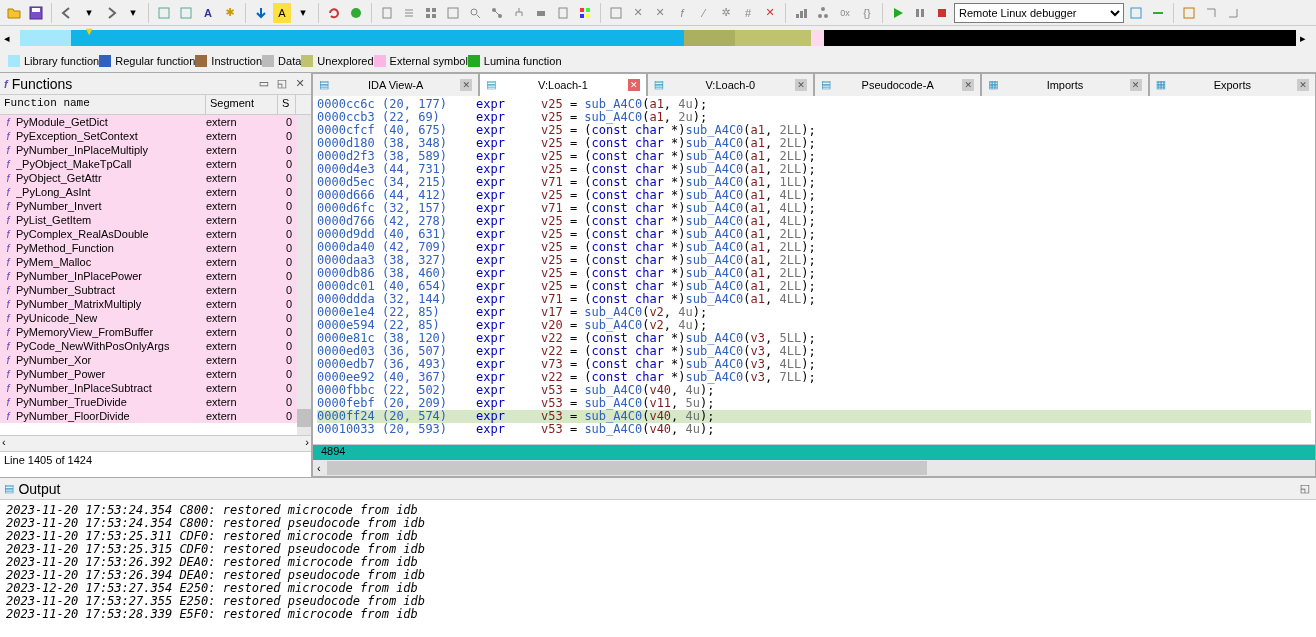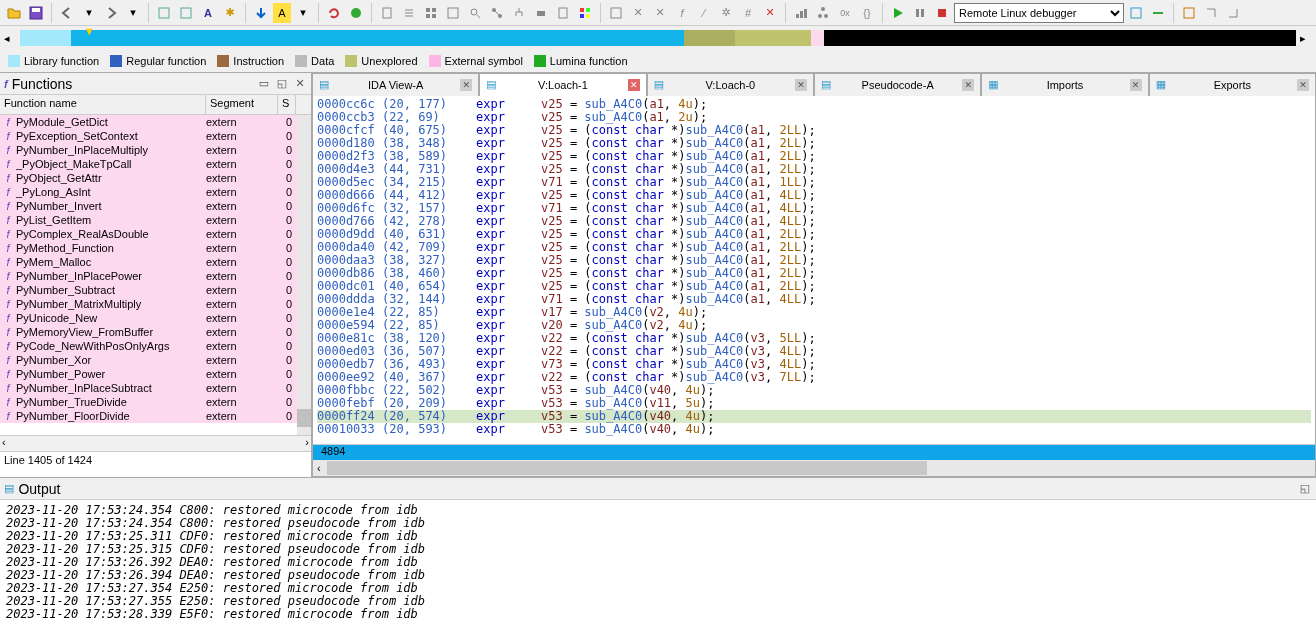--- a/index.html
+++ b/index.html
@@ -11,35 +11,35 @@
 .tb-sep { width: 1px; height: 20px; background: #ccc; margin: 0 3px; }
 .tb-combo { height: 20px; width: 170px; font-size: 11px; border: 1px solid #7a7a7a; background: #fff; }
 
 
 .navbar { height: 24px; background: #f0f0f0; display: flex; align-items: center; padding: 0 4px; }
 .navbar-track { flex: 1; height: 16px; background: #12b3e8; margin: 0 4px; position: relative; }
 .nav-arrow { width: 12px; height: 12px; cursor: pointer; }
 .nav-seg { position:absolute; top:0; height:100%; }
 
 
-.legend { height: 22px; background: #f0f0f0; display: flex; align-items: center; padding: 0 8px; gap: 11px; font-size: 11px; font-family: Verdana, sans-serif; }
+.legend { height: 22px; background: #f0f0f0; display: flex; align-items: center; padding: 0 8px; gap: 0; font-size: 11px; font-family: Verdana, sans-serif; }
 .legend-item { display: flex; align-items: center; gap: 4px; }
 .legend-sw { width: 12px; height: 12px; }
 
 
 .main { flex: 1; display: flex; min-height: 0; }
 
 
 .funcs { width: 312px; background: #fff; border-right: 1px solid #aaa; display: flex; flex-direction: column; border-top:1px solid #aaa;}
 .panel-header { height: 22px; background: #f0f0f0; border-bottom: 1px solid #ccc; display: flex; align-items: center; padding: 0 4px; gap: 4px; }
 .panel-title { flex: 1; font-size: 14px; }
 .panel-btn { width: 14px; height: 14px; cursor: pointer; display:flex;align-items:center;justify-content:center;color:#555;}
 .funcs-head { display: flex; background: #f0f0f0; border-bottom: 1px solid #ccc; height: 20px; }
 .fh-col { border-right: 1px solid #ccc; padding: 2px 4px; font-size: 11px; cursor:pointer;}
-.fh-name { width: 206px; }
+.fh-name { width: 206px; font-family: Liberation Mono, monospace; }
 .fh-seg { width: 72px; }
 .fh-s { width: 18px; }
 .funcs-body { flex: 1; overflow: hidden; position: relative; }
 .func-row { display: flex; height: 14px; align-items: center; font-family: Verdana, sans-serif; font-size: 11px; }
 .func-row.pink { background: #fdd9f0; }
 .fr-icon { width: 16px; text-align: center; color: #888; }
 .fr-name { width: 190px; white-space: nowrap; overflow: hidden; }
 .fr-seg { width: 72px; }
 .fr-s { width: 18px; text-align:right; padding-right:4px;}
 .funcs-sb { width: 14px; background: #e8e8e8; position: absolute; right: 0; top: 0; bottom: 0; }
@@ -60,22 +60,22 @@
 .tab-label{ white-space:nowrap;}
 .content { flex: 1; background: #fff; overflow: hidden; position: relative; border:1px solid #aaa; border-top:none;}
 .code { font-family: Consolas, monospace; font-size: 12px; line-height: 13px; padding: 2px 4px; }
 .code-row { white-space: pre; }
 .code-row.hl { background: #d7e8c8; }
 .addr { color: #3060c0; }
 .coords { color: #3060c0; }
 .kw { color: #0000c0; }
 .var { color: #7f1d1d; }
 .fn { color: #3060c0; }
-.num { color: #a16207; }
-.content-status { position:absolute; bottom:16px; left:0; right:0; height:16px; padding:0 8px; font-size:11px; border-top:1px solid #ccc; background:#0ea5e9;}
+.num { color: #737373; }
+.content-status { position:absolute; bottom:16px; left:0; right:0; height:16px; padding:0 8px; font-size:11px; border-top:1px solid #ccc; background:#14b8a6;}
 .content-hscroll { position:absolute; bottom:0; left:0; right:0; height:16px; background:#e8e8e8; display:flex;align-items:center;}
 .content-hscroll .htrack{height:14px;background:#c8c8c8;width:600px;margin-left:14px;}
 .content-hscroll::before{content:'‹';position:absolute;left:4px;}
 
 
 .output { height: 160px; border-top: 1px solid #aaa; display: flex; flex-direction: column; background:#fff;}
 .output-body { flex: 1; padding: 4px 6px; font-family: Consolas, monospace; font-size: 12px; line-height: 13px; overflow: hidden; font-style: italic; }
 .output-line { white-space: pre; }
 
 svg { display:block; }
@@ -552,17 +552,17 @@
     <span class="panel-title">Output</span>
     <span class="panel-btn">◱</span>
   </div>
   <div class="output-body" id="output-body">
       <div class="output-line">2023-11-20 17:53:24.354 C800: restored microcode from idb</div>
       <div class="output-line">2023-11-20 17:53:24.354 C800: restored pseudocode from idb</div>
       <div class="output-line">2023-11-20 17:53:25.311 CDF0: restored microcode from idb</div>
       <div class="output-line">2023-11-20 17:53:25.315 CDF0: restored pseudocode from idb</div>
       <div class="output-line">2023-11-20 17:53:26.392 DEA0: restored microcode from idb</div>
       <div class="output-line">2023-11-20 17:53:26.394 DEA0: restored pseudocode from idb</div>
-      <div class="output-line">2023-11-20 17:53:27.354 E250: restored microcode from idb</div>
+      <div class="output-line">2023-12-20 17:53:27.354 E250: restored microcode from idb</div>
       <div class="output-line">2023-11-20 17:53:27.355 E250: restored pseudocode from idb</div>
       <div class="output-line">2023-11-20 17:53:28.339 E5F0: restored microcode from idb</div>
     </div>
 </div>
 
 </body></html>

